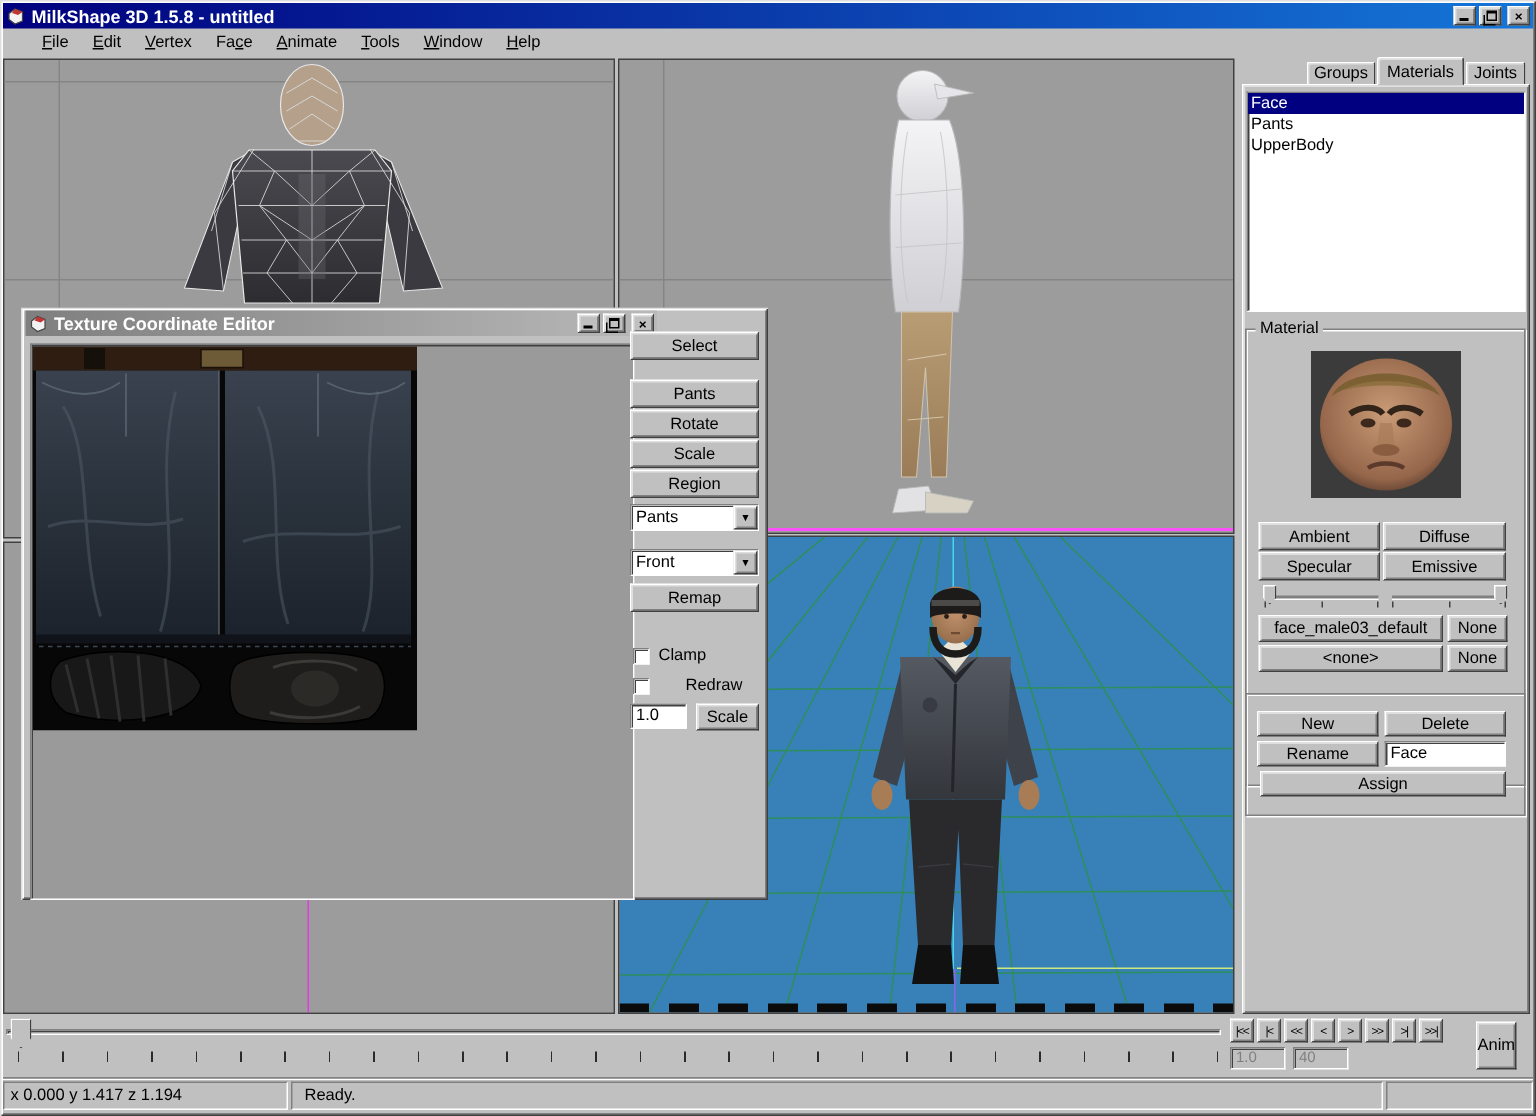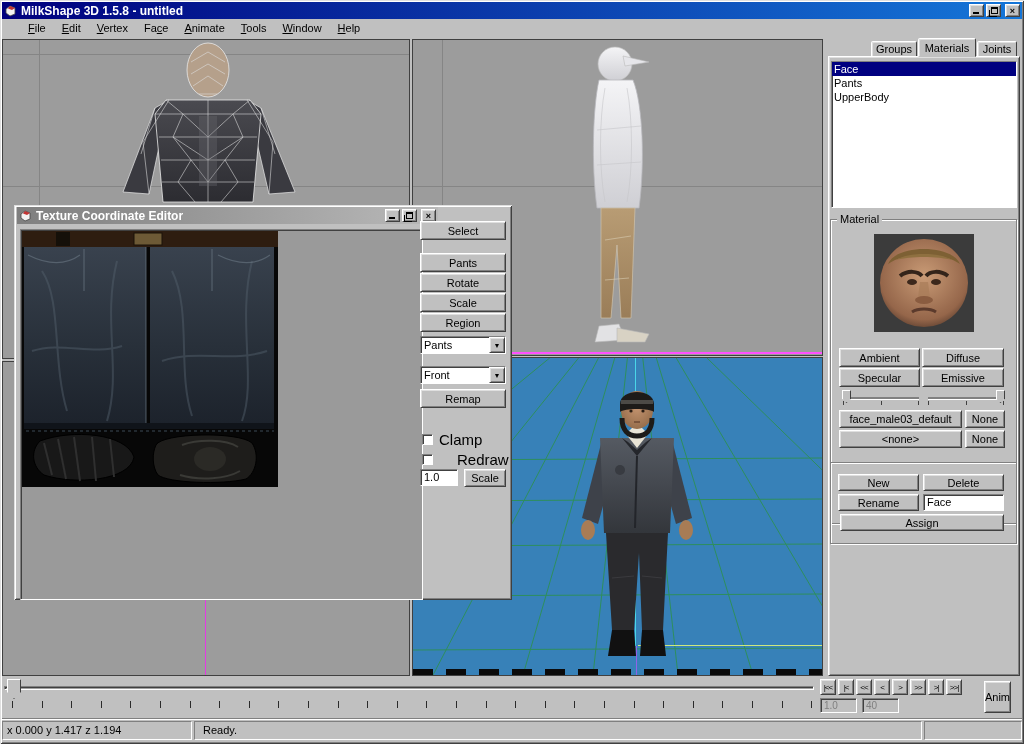--- a/index.html
+++ b/index.html
@@ -40,21 +40,21 @@
   .gridline{position:absolute;background:#858585;}
   .vpblue{background:#3781b8;outline:1px solid #404040;overflow:hidden;}
   
   .tce{left:14px;top:205px;width:498px;height:395px;background:#c0c0c0;z-index:10;
        box-shadow:inset 1px 1px 0 #dfdfdf,inset -1px -1px 0 #404040,inset 2px 2px 0 #fff,inset -2px -2px 0 #808080;}
   .tce-title{left:3px;top:2px;width:421px;height:17px;background:linear-gradient(90deg,#7f7f7f,#b9b9b9);
              display:flex;align-items:center;padding:0 2px;}
   .tce-title .tt{color:#fff;font-weight:bold;font-size:12px;margin-left:4px;}
   .canvas{left:6px;top:24px;width:403px;height:371px;background:#9a9a9a;}
   .toolcol .btn{position:absolute;left:406px;width:86px;height:19px;}
-  .cbrow{position:absolute;display:flex;align-items:center;gap:6px;font-size:15px;color:#000;}
+  .cbrow{position:absolute;display:flex;align-items:center;gap:6px;font-size:11px;color:#000;}
   
   .rpanel{left:828px;top:37px;width:194px;height:639px;}
   .tab{position:absolute;top:4px;height:16px;background:#c0c0c0;border:1px solid;border-color:#fff #404040 transparent #fff;
        box-shadow:inset 1px 1px 0 #dfdfdf;border-radius:2px 2px 0 0;display:flex;align-items:center;justify-content:center;font-size:11px;}
   .tab.active{top:1px;height:19px;z-index:3;}
   .tabpage{position:absolute;left:0px;top:19px;width:192px;height:620px;background:#c0c0c0;
        border:1px solid;border-color:#fff #404040 #404040 #fff;box-shadow:inset 1px 1px 0 #dfdfdf,inset -1px -1px 0 #808080;}
   .listbox{position:absolute;left:3px;top:24px;width:186px;height:147px;background:#fff;overflow:hidden;
        border:1px solid;border-color:#808080 #fff #fff #808080;box-shadow:inset 1px 1px 0 #404040;}
   .li{height:14px;font-size:11px;padding:0 2px;color:#000;line-height:14px;}

